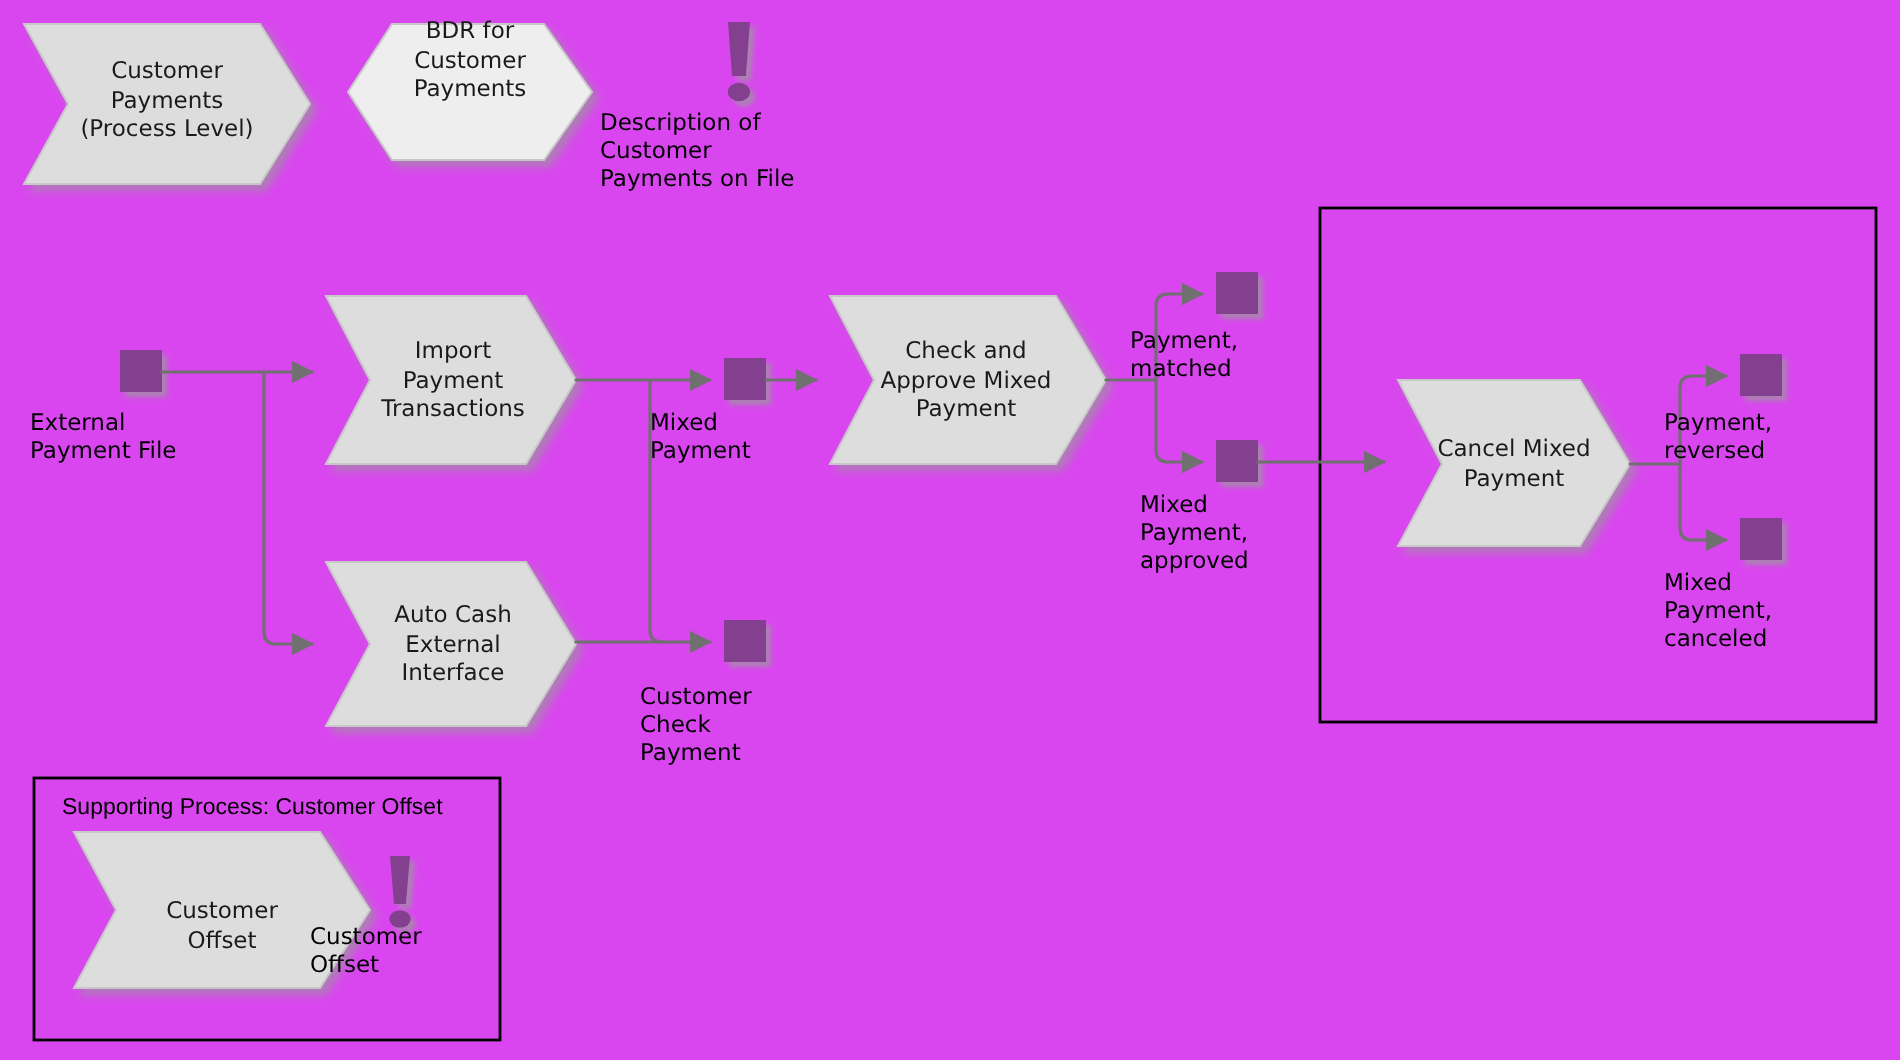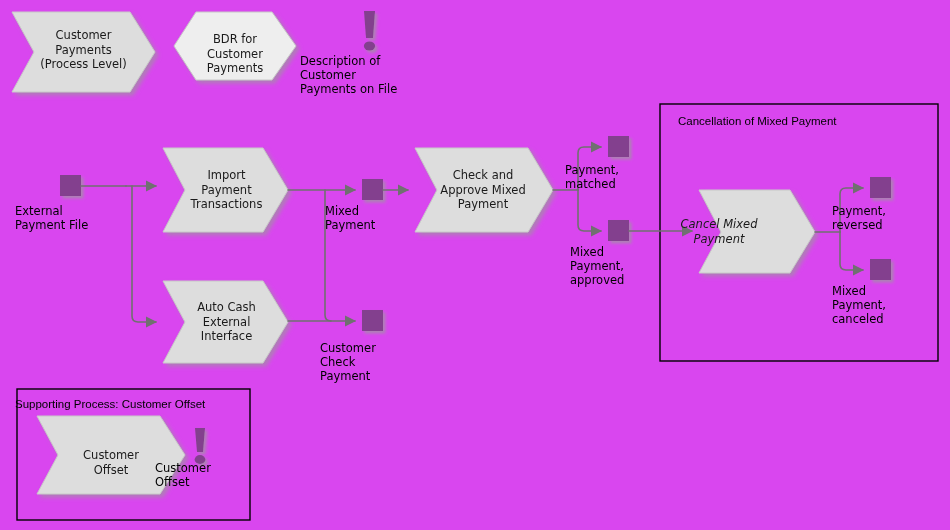--- a/index.html
+++ b/index.html
@@ -173,21 +173,21 @@
       <path d="M 815,232 L 840,232"></path>
       <path d="M 840,232 L 840,194 Q 840,188 846,188 L 863,188" marker-end="url(#arrowhead)"></path>
       <path d="M 840,232 L 840,264 Q 840,270 846,270 L 863,270" marker-end="url(#arrowhead)"></path>
     </g>
   </svg>
 
   <div class="shape-label" style="left:12px; top:28px; width:143px;">Customer
 Payments
 (Process Level)</div>
 
-  <div class="shape-label" style="left:174px; top:32px; width:122px;">BDR for
+  <div class="shape-label" style="left:174px; top:8px; width:122px;">BDR for
 Customer
 Payments</div>
 
   <div class="node-label" style="left:300px; top:54px; width:140px;">Description of
 Customer
 Payments on File</div>
 
   <div class="node-label" style="left:15px; top:204px; width:112px;">External
 Payment File</div>
 
@@ -210,33 +210,32 @@
 Approve Mixed
 Payment</div>
 
   <div class="node-label" style="left:565px; top:163px; width:107px;">Payment,
 matched</div>
 
   <div class="node-label" style="left:570px; top:245px; width:98px;">Mixed
 Payment,
 approved</div>
 
-  <div class="frame-title" style="left:678px; top:114px;">Cancellation of Mixed Payment</div>
-
-  <div class="shape-label" style="left:664px; top:217px; width:110px;font-style:italic;">Cancel Mixed
+
+  <div class="shape-label" style="left:702px; top:217px; width:110px;">Cancel Mixed
 Payment</div>
 
   <div class="node-label" style="left:832px; top:204px; width:98px;">Payment,
 reversed</div>
 
   <div class="node-label" style="left:832px; top:284px; width:98px;">Mixed
 Payment,
 canceled</div>
 
-  <div class="frame-title" style="left:15px; top:397px;">Supporting Process: Customer Offset</div>
+  <div class="frame-title" style="left:31px; top:397px;">Supporting Process: Customer Offset</div>
 
   <div class="shape-label" style="left:55px; top:448px; width:112px;">Customer
 Offset</div>
 
   <div class="node-label" style="left:155px; top:461px; width:90px;">Customer
 Offset</div>
 
   <div class="hit" style="left:12px; top:12px; width:145px; height:82px;"></div>
   <div class="hit" style="left:174px; top:12px; width:124px; height:70px;"></div>
   <div class="hit" style="left:358px; top:8px; width:24px; height:44px;"></div>

